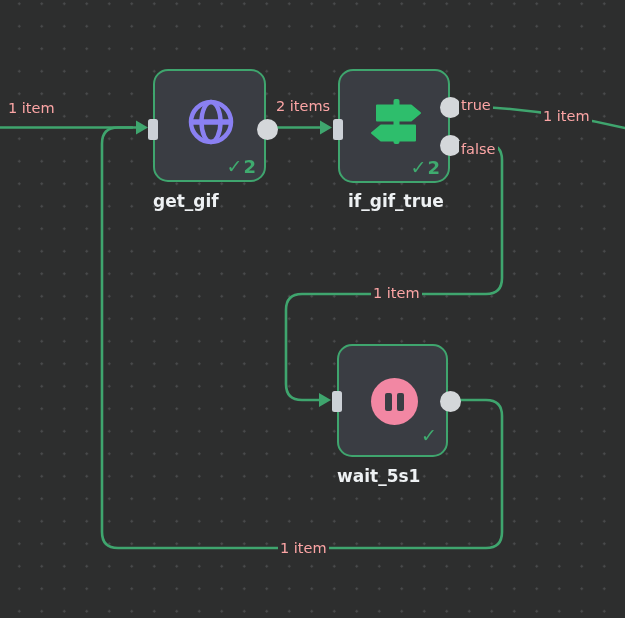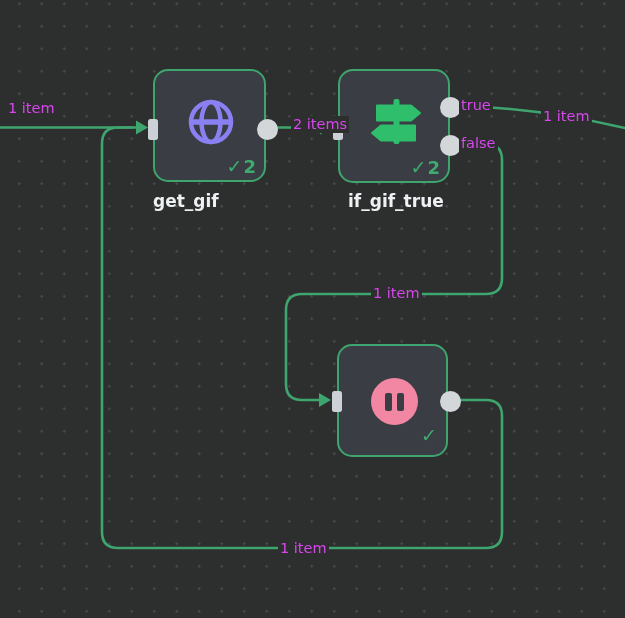--- a/index.html
+++ b/index.html
@@ -47,32 +47,32 @@
     position:absolute;
     text-align:left;
     color:#eef1f3;font-size:17px;font-weight:bold;
     line-height:20px;
   }
   .label-get{left:153px;top:191px;width:113px;}
   .label-if{left:348px;top:191px;width:112px;}
   .label-wait{left:337px;top:466px;width:111px;}
   .edge-label,.port-label{
     position:absolute;
-    color:#d946ef;font-size:14.5px;line-height:17px;
+    color:#fca5a5;font-size:14.5px;line-height:17px;
     background:#2d2e2e;
     padding:0 2px;
     white-space:nowrap;
   }
   .el-incoming{left:6px;top:100px;}
-  .el-2items{left:274px;top:116px;margin-left:17px;}
+  .el-2items{left:274px;top:98px;}
   .el-trueout{left:541px;top:108px;}
   .el-false{left:371px;top:285px;}
   .el-loop{left:278px;top:540px;}
   .pl-true{left:459px;top:97px;}
-  .pl-false{left:459px;top:135px;}
+  .pl-false{left:459px;top:141px;}
   .pause-circle{
     position:absolute;left:32px;top:32px;
     width:47px;height:47px;border-radius:50%;
     background:#f287a3;
     display:flex;align-items:center;justify-content:center;gap:5px;
   }
   .pause-bar{width:7px;height:18px;background:#3a3d43;border-radius:2px;}
 </style>
 </head>
 <body>
@@ -125,20 +125,21 @@
     <div class="pause-circle">
       <div class="pause-bar"></div>
       <div class="pause-bar"></div>
     </div>
     <div class="status-badge" style="bottom:8px;">
       <span>✓</span><span class="num"></span>
     </div>
     <div class="port-in" style="top:45px;"></div>
     <div class="port-out" style="left:101px;top:45px;"></div>
   </div>
+  <div class="node-label label-wait">wait_5s1</div>
 
   <div class="edge-label el-incoming">1 item</div>
   <div class="edge-label el-2items">2 items</div>
   <div class="edge-label el-trueout">1 item</div>
   <div class="edge-label el-false">1 item</div>
   <div class="edge-label el-loop">1 item</div>
 
 </div>
 
 </body></html>

